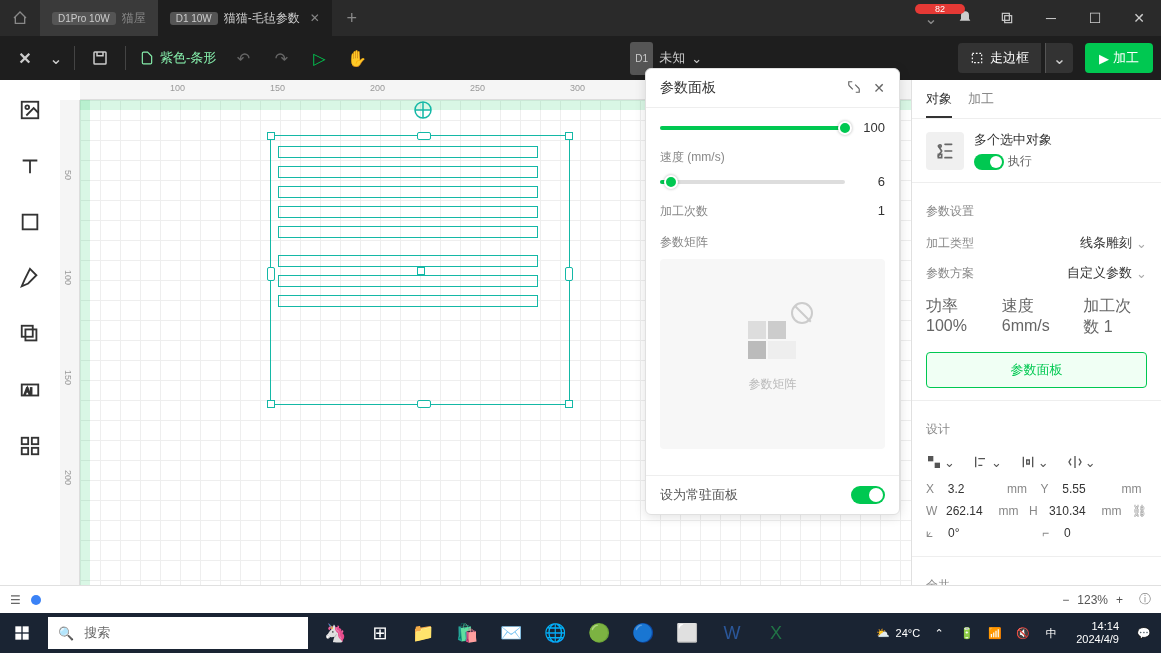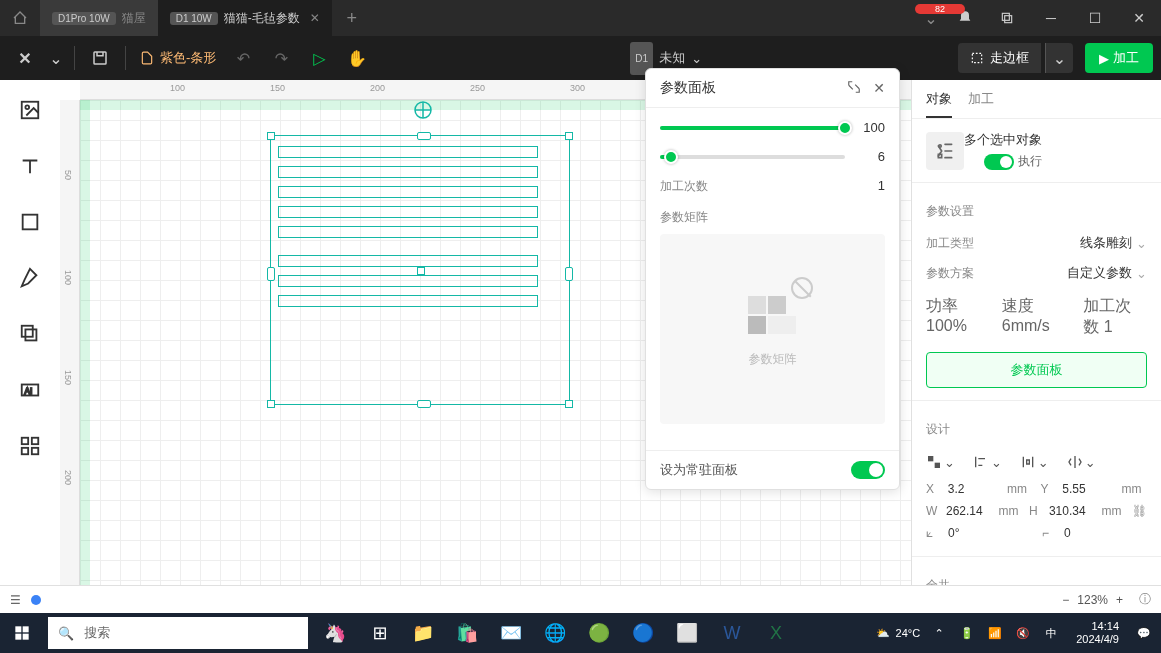--- a/index.html
+++ b/index.html
@@ -17,21 +17,21 @@
 .win-controls { margin-left: auto; display: flex; align-items: center; height: 36px; }
 .win-notif { position: relative; width: 40px; height: 36px; display: flex; align-items: center; justify-content: center; color: #ccc; }
 .win-notif .nbadge { position: absolute; top: 4px; right: 20px; background: #e53935; color: #fff; font-size: 9px; padding: 0 20px; border-radius: 6px; }
 .win-btn { width: 44px; height: 36px; display: flex; align-items: center; justify-content: center; color: #ccc; font-size: 14px; }
 .chevbtn { width: 28px; display:flex; align-items:center; justify-content:center; color:#888;}
 
 
 .toolbar { height: 44px; background: #1e1e1e; display: flex; align-items: center; padding: 0 8px; gap: 4px; }
 .tool-btn { width: 34px; height: 34px; display: flex; align-items: center; justify-content: center; color: #ccc; border-radius: 4px; }
 .tool-sep { width: 1px; height: 24px; background: #444; margin: 0 4px; }
-.file-chip { display: flex; align-items: center; gap: 6px; color: #fdba74; font-size: 13px; padding: 0 6px; }
+.file-chip { display: flex; align-items: center; gap: 6px; color: #86efac; font-size: 13px; padding: 0 6px; }
 .device-chip { display: flex; align-items:center; gap:6px; color:#ccc; font-size:13px; padding: 0 10px;}
 .frame-btn { display: flex; align-items: center; gap: 6px; background: #333; padding: 6px 12px; border-radius: 4px 0 0 4px; color: #fff; font-size: 13px; }
 .frame-drop { background: #333; width: 28px; height: 30px; display:flex;align-items:center;justify-content:center; border-radius: 0 4px 4px 0; border-left:1px solid #555; color:#ccc;}
 .process-btn { background: #00c851; color: #fff; padding: 6px 14px; border-radius: 4px; display: flex; align-items: center; gap: 4px; font-size: 13px; margin-left: 8px;}
 
 
 .main { flex: 1; display: flex; background: #fff; overflow: hidden; }
 .left-tools { width: 60px; background: #fff; display: flex; flex-direction: column; align-items: center; padding-top: 16px; gap: 28px; }
 .ltool { color: #333; width: 28px; height: 28px; display:flex; align-items:center; justify-content:center;}
 
@@ -69,21 +69,21 @@
 .panel-ftr { border-top: 1px solid #eee; padding: 10px 14px; display: flex; justify-content: space-between; font-size: 13px; color: #555; }
 .toggle { width: 34px; height: 18px; background: #00c851; border-radius: 10px; position: relative; }
 .toggle::after { content: ''; position: absolute; right: 2px; top: 2px; width: 14px; height: 14px; background: #fff; border-radius: 50%; }
 
 
 .right-sidebar { width: 250px; background: #fff; border-left: 1px solid #e0e0e0; display: flex; flex-direction: column; overflow-y: auto; font-size: 13px;}
 .rtabs { display: flex; gap: 16px; padding: 10px 14px 0; border-bottom: 1px solid #eee; }
 .rtab { padding-bottom: 8px; color: #888; }
 .rtab.active { color: #333; border-bottom: 2px solid #333; }
 .rsection { padding: 12px 14px; }
-.sel-info { display: flex; align-items: center; gap: 0; text-align: right; }
+.sel-info { display: flex; align-items: center; gap: 10px; }
 .sel-icon { width: 38px; height: 38px; background: #f0f0f0; border-radius: 4px; display:flex; align-items:center; justify-content:center; color:#666;}
 .sel-text { display:flex; flex-direction:column; gap:4px;}
 .rtoggle { width: 30px; height: 16px; background: #00c851; border-radius: 8px; position: relative; display:inline-block; vertical-align:middle;}
 .rtoggle::after { content:''; position:absolute; right:2px; top:2px; width:12px; height:12px; background:#fff; border-radius:50%;}
 .rsec-title { font-size: 12px; color: #888; margin: 8px 0; }
 .rrow { display: flex; justify-content: space-between; align-items: center; padding: 6px 0; }
 .rselect { display: flex; align-items: center; gap: 4px; color: #333; }
 .stat-row { display: flex; gap: 12px; font-size: 16px; color: #666; padding: 8px 0; }
 .panel-btn { width: 100%; padding: 8px; border: 1px solid #00c851; color: #00c851; background: #f0fff4; border-radius: 4px; text-align: center; font-size: 13px; margin-top: 6px;}
 .align-row { display: flex; gap: 18px; padding: 8px 0; }
@@ -387,20 +387,21 @@
     <div class="param-row">
       <div class="slider-row">
         <div class="slider">
           <div class="slider-fill" style="width:100%"></div>
           <div class="slider-thumb" style="left:calc(100% - 7px)"></div>
         </div>
         <span class="slider-val">100</span>
       </div>
     </div>
     <div class="param-row">
+      <div class="param-label">速度 (mm/s)</div>
       <div class="slider-row">
         <div class="slider">
           <div class="slider-fill" style="width:6%"></div>
           <div class="slider-thumb" style="left:calc(6% - 7px)"></div>
         </div>
         <span class="slider-val">6</span>
       </div>
     </div>
     <div class="param-row">
       <div class="pass-row">

